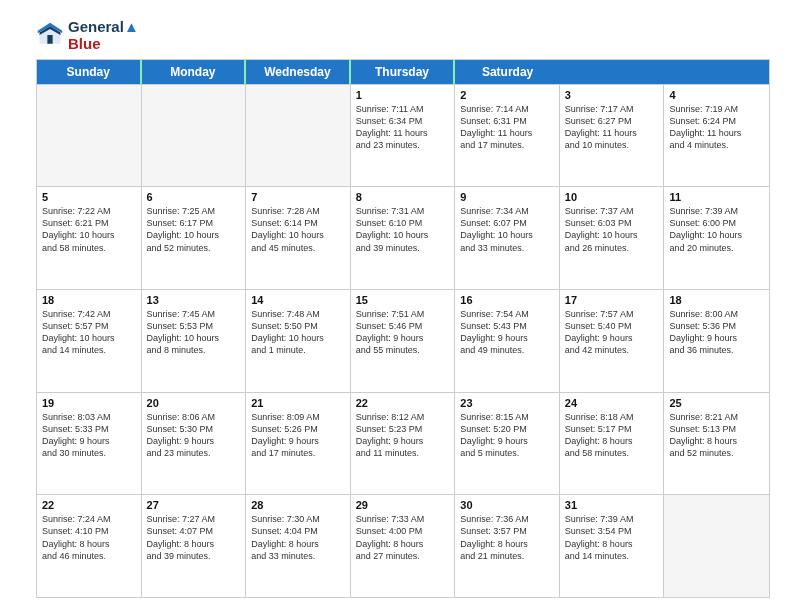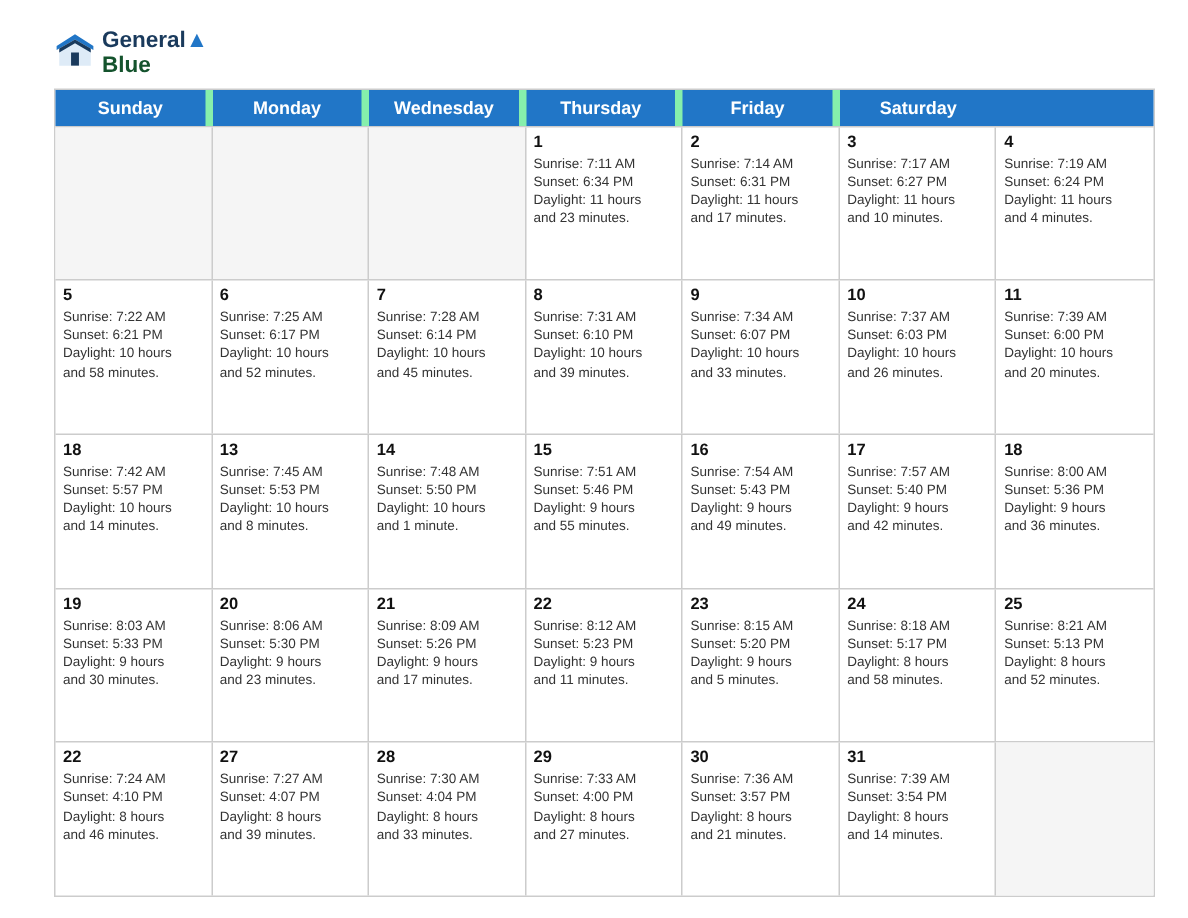--- a/index.html
+++ b/index.html
@@ -61,21 +61,21 @@
       display: grid;
       grid-template-columns: repeat(7, 1fr);
       background: #2176c7;
     }
     .cal-header-cell {
       color: #fff;
       font-size: 12px;
       font-weight: bold;
       padding: 5px 6px;
       text-align: center;
-      border-right: 5px solid #86efac;
+      border-right: 2px solid #86efac;
     }
     .cal-header-cell:last-child { border-right: none; }
     .cal-body {
       flex: 1;
       display: flex;
       flex-direction: column;
     }
     .cal-week {
       display: grid;
       grid-template-columns: repeat(7, 1fr);
@@ -111,35 +111,34 @@
 
 <div class="page">
   <div class="header">
     <div class="logo">
       <svg class="logo-icon" viewBox="0 0 32 32">
         <polygon points="16,4 28,12 28,26 16,26 4,26 4,12" fill="#2176c7" opacity="0.15"></polygon>
         <polygon points="16,2 30,11 30,14 16,6 2,14 2,11" fill="#2176c7"></polygon>
         <polygon points="16,6 28,13 28,16 16,9 4,16 4,13" fill="#1a3a5c"></polygon>
         <rect x="13" y="16" width="6" height="10" fill="#1a3a5c"></rect>
       </svg>
-      <div class="logo-text"><span style="color:#1a3a5c">General</span><span style="color:#2176c7">▲</span><br><span style="color:#14532d">Blue</span></div>
+      <div class="logo-text"><span style="color:#1a3a5c">General</span><span style="color:#2176c7">▲</span><br><span style="color:#b91c1c">Blue</span></div>
     </div>
     <div class="title-block">
       <div class="month-title"></div>
       <div class="location"></div>
     </div>
   </div>
 
   <div class="calendar">
     <div class="cal-header-row">
     <div class="cal-header-cell">Sunday</div>
         <div class="cal-header-cell">Monday</div>
         <div class="cal-header-cell">Wednesday</div>
         <div class="cal-header-cell">Thursday</div>
-        <div class="cal-header-cell">Friday</div>
         <div class="cal-header-cell">Saturday</div>
       </div>
     <div class="cal-body">
     <div class="cal-week">
           <div class="cal-cell empty"></div>
           <div class="cal-cell empty"></div>
           <div class="cal-cell empty"></div>
           <div class="cal-cell">
             <div class="day-num">1</div>
             <div class="cell-text">Sunrise: 7:11 AM<br>Sunset: 6:34 PM<br>Daylight: 11 hours<br>and 23 minutes.</div>

